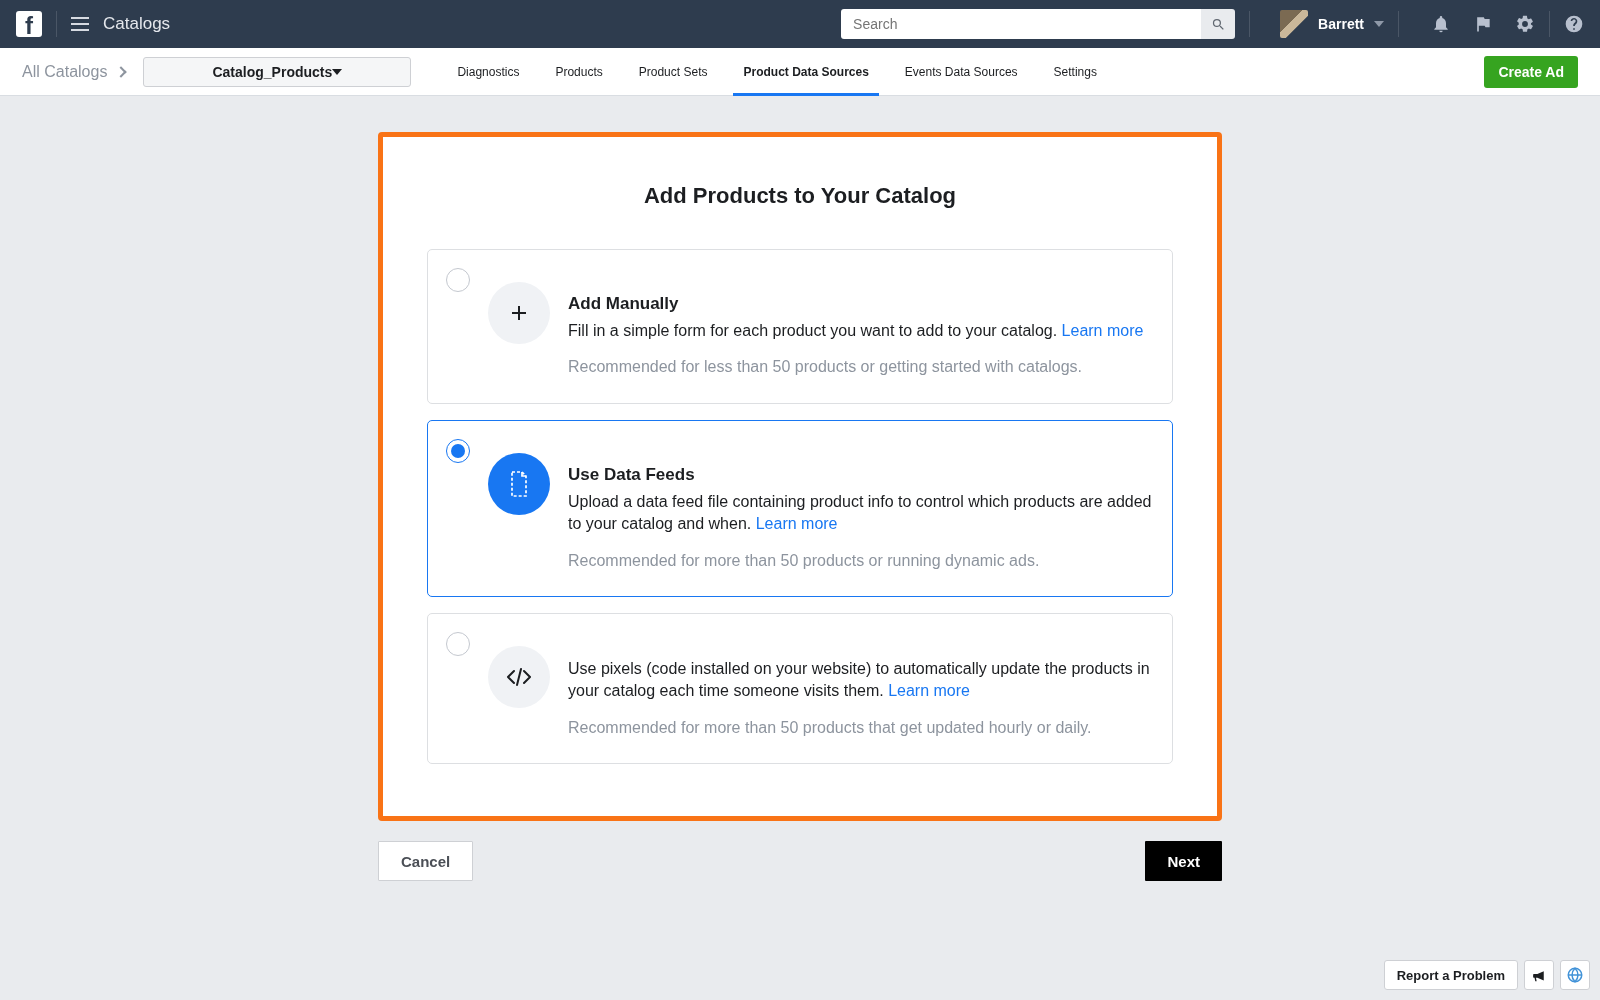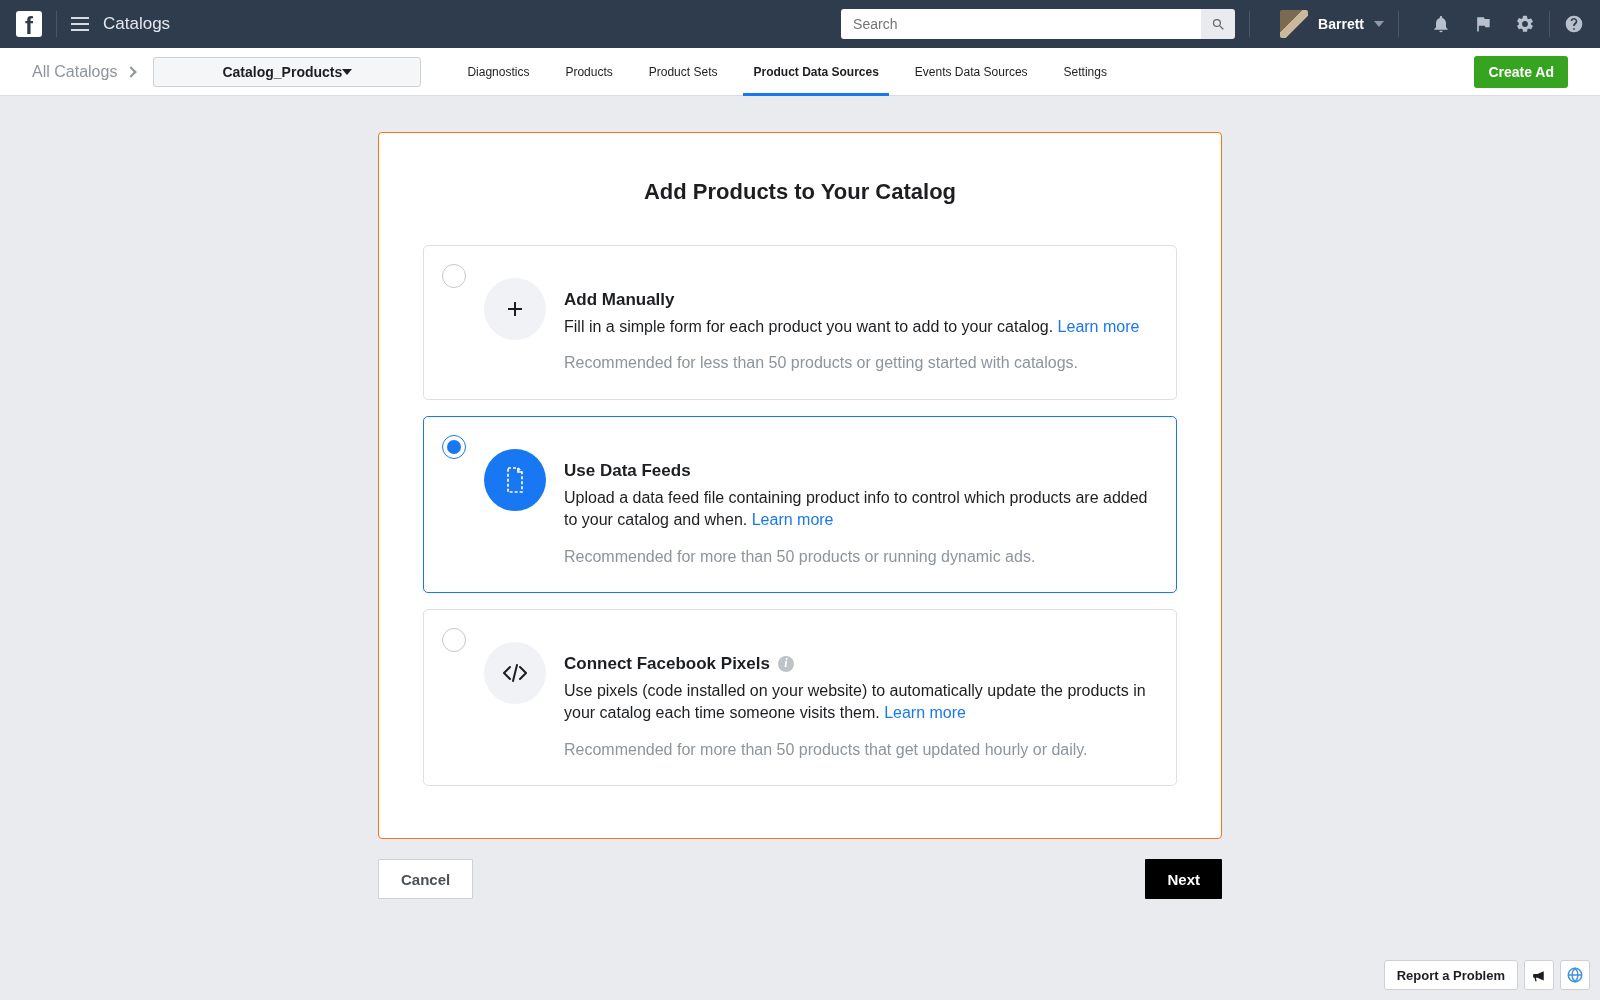--- a/index.html
+++ b/index.html
@@ -18,34 +18,34 @@
 .search-btn{width:34px;background:#e9ebee;border:0;border-radius:0 3px 3px 0;display:flex;align-items:center;justify-content:center;cursor:pointer}
 .user-chip{display:flex;align-items:center;gap:10px;margin-left:16px;cursor:pointer}
 .avatar{width:28px;height:28px;border-radius:2px;background:linear-gradient(135deg,#7b6a52 40%,#cbb89a 41%,#cbb89a 60%,#2e3c4e 61%)}
 .user-name{color:#fff;font-weight:600;font-size:14px}
 .caret-down{width:0;height:0;border-left:5px solid transparent;border-right:5px solid transparent;border-top:6px solid #8f99a8}
 .icon-row{display:flex;align-items:center;gap:22px;margin-left:18px}
 .top-icon{width:20px;height:20px;color:#b8c0ce;display:flex;align-items:center;justify-content:center;cursor:pointer}
 .top-icon svg{fill:#b8c0ce}
 
 
-.subnav{background:#fff;height:48px;border-bottom:1px solid #d9dde2;display:flex;align-items:center;padding:0 32px;position:relative}
+.subnav{background:#fff;height:48px;border-bottom:1px solid #d9dde2;display:flex;align-items:center;padding:0 22px;position:relative}
 .crumb{display:flex;align-items:center;gap:10px;color:#8d949e;font-size:16px;cursor:pointer}
 .chev-right{width:8px;height:8px;border-top:2px solid #8d949e;border-right:2px solid #8d949e;transform:rotate(45deg)}
 .catalog-select{margin-left:18px;height:30px;border:1px solid #ced0d4;border-radius:3px;background:#f5f6f7;display:flex;align-items:center;padding:0 12px;min-width:268px;justify-content:center;cursor:pointer}
 .catalog-select span:first-child{font-weight:700;font-size:14px;color:#1c1e21}
 .tabs{display:flex;margin-left:28px;height:100%}
 .tab{padding:0 18px;display:flex;align-items:center;color:#1c1e21;font-size:12px;cursor:pointer;position:relative}
 .tab.active{font-weight:700}
 .tab.active::after{content:"";position:absolute;left:8px;right:8px;bottom:-1px;height:3px;background:#1877f2}
 .create-ad{margin-left:auto;background:#36a420;color:#fff;border:0;border-radius:3px;height:32px;padding:0 14px;font-weight:700;font-size:14px;cursor:pointer}
 
 
 .stage{display:flex;flex-direction:column;align-items:center}
-.card-wrap{width:844px;background:#fff;border:1px solid #f97316;border-radius:4px;margin-top:36px;padding:46px 0 52px}
+.card-wrap{width:844px;background:#fff;border:5px solid #f97316;border-radius:4px;margin-top:36px;padding:46px 0 52px}
 .panel-title{text-align:center;font-size:22px;font-weight:700;color:#1c1e21;margin-bottom:40px}
 .options{display:flex;flex-direction:column;gap:16px;padding:0 44px}
 .opt{border:1px solid #dddfe2;border-radius:5px;padding:18px 18px 24px 18px;display:flex;gap:18px;cursor:pointer}
 .opt.selected{border:1.5px solid #1877f2}
 .radio{width:24px;height:24px;border:1.5px solid #c4c8cf;border-radius:50%;flex:none;margin-top:0;position:relative}
 .opt.selected .radio{border-color:#1877f2}
 .opt.selected .radio::after{content:"";position:absolute;inset:4px;background:#1877f2;border-radius:50%}
 .opt-icon{width:62px;height:62px;border-radius:50%;background:#f0f2f5;flex:none;display:flex;align-items:center;justify-content:center;margin-top:14px}
 .opt.selected .opt-icon{background:#1877f2}
 .opt-body{flex:1;padding-top:26px}
@@ -175,21 +175,20 @@
           </div>
         </div>
         <div class="opt">
           <div class="radio"></div>
           <div class="opt-icon">
             <svg width="28" height="20" viewBox="0 0 28 20">
               <path fill="none" stroke="#1c1e21" stroke-width="2" stroke-linecap="round" stroke-linejoin="round" d="M9 4 3 10l6 6M19 4l6 6-6 6M16 2l-4 16"></path>
             </svg>
           </div>
           <div class="opt-body">
-            <h3>Connect Facebook Pixels <span class="info-dot">i</span></h3>
             <p>Use pixels (code installed on your website) to automatically update the products in your catalog each time someone visits them. <a href="#">Learn more</a></p>
             <p class="rec">Recommended for more than 50 products that get updated hourly or daily.</p>
           </div>
         </div>
       </div>
   </div>
 
   <div class="action-row">
     <button class="btn btn-cancel">Cancel</button>
     <button class="btn btn-next">Next</button>

